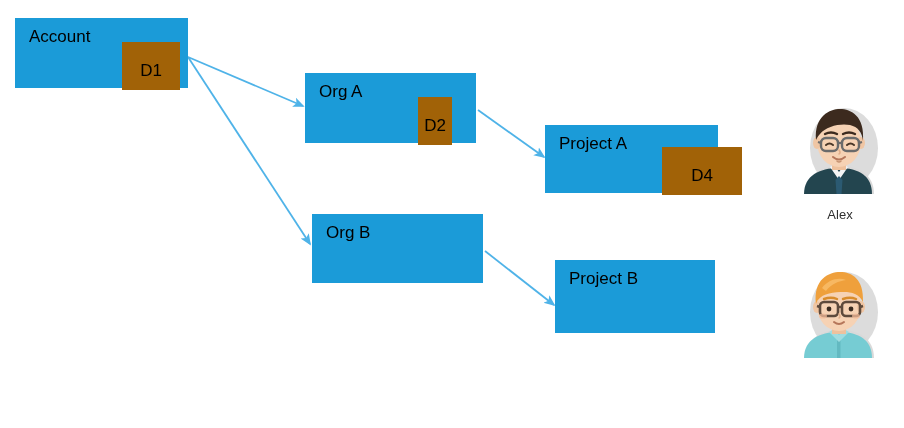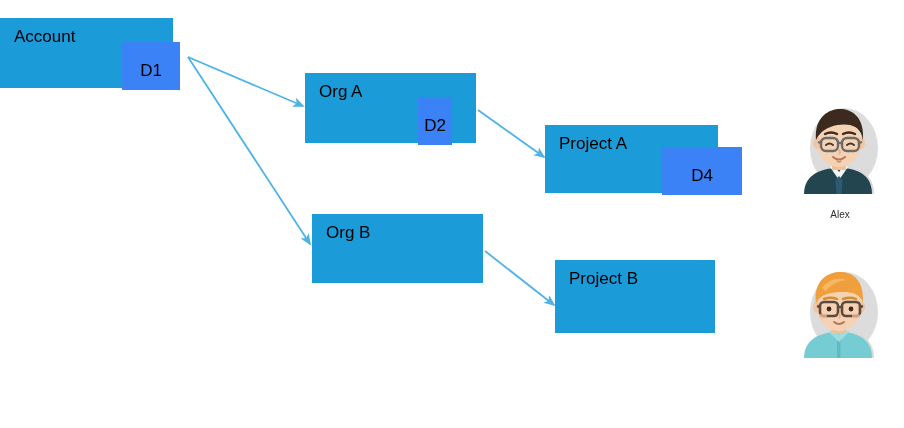--- a/index.html
+++ b/index.html
@@ -41,21 +41,21 @@
     top: 8px;
     color: #000000;
     font-size: 17px;
     line-height: 22px;
     white-space: nowrap;
     font-family: "Liberation Sans", sans-serif;
   }
   
   .chip {
     position: absolute;
-    background: #3b82f6;
+    background: #a16207;
     box-sizing: border-box;
   }
   .chip-label {
     position: absolute;
     left: 0;
     right: 0;
     bottom: 9px;
     text-align: center;
     color: #000000;
     font-size: 17px;
@@ -69,21 +69,21 @@
   }
   .person-avatar {
     width: 96px;
     height: 96px;
     display: block;
   }
   .person-name {
     margin-top: 12px;
     text-align: center;
     color: #2f2f2f;
-    font-size: 10px;
+    font-size: 13px;
     line-height: 18px;
     font-family: "Liberation Sans", sans-serif;
   }
 </style>
 </head>
 <body>
 
 <div id="canvas">
 
   <svg id="connectors" viewBox="0 0 904 428" xmlns="http://www.w3.org/2000/svg">
@@ -91,21 +91,21 @@
       <marker id="arrowhead" markerWidth="7" markerHeight="7" refX="5.4" refY="3" orient="auto" markerUnits="strokeWidth">
         <path d="M0,0.3 L6.4,3 L0,5.7 L1.5,3 Z" fill="#4fb3e8"></path>
       </marker>
     </defs>
     <line x1="188" y1="57" x2="303" y2="106" stroke="#4fb3e8" stroke-width="1.8" marker-end="url(#arrowhead)"></line>
     <line x1="188" y1="57" x2="310" y2="244" stroke="#4fb3e8" stroke-width="1.8" marker-end="url(#arrowhead)"></line>
     <line x1="478" y1="110" x2="544" y2="157" stroke="#4fb3e8" stroke-width="1.8" marker-end="url(#arrowhead)"></line>
     <line x1="485" y1="251" x2="554" y2="305" stroke="#4fb3e8" stroke-width="1.8" marker-end="url(#arrowhead)"></line>
   </svg>
 
-  <div class="node" style="left:0; top:18px; width:173px; height:70px;">
+  <div class="node" style="left:15px; top:18px; width:173px; height:70px;">
     <span class="node-label">Account</span>
   </div>
 
   <div class="node" style="left:305px; top:73px; width:171px; height:70px;text-align:right;">
     <span class="node-label">Org A</span>
   </div>
 
   <div class="node" style="left:312px; top:214px; width:171px; height:69px;">
     <span class="node-label">Org B</span>
   </div>

